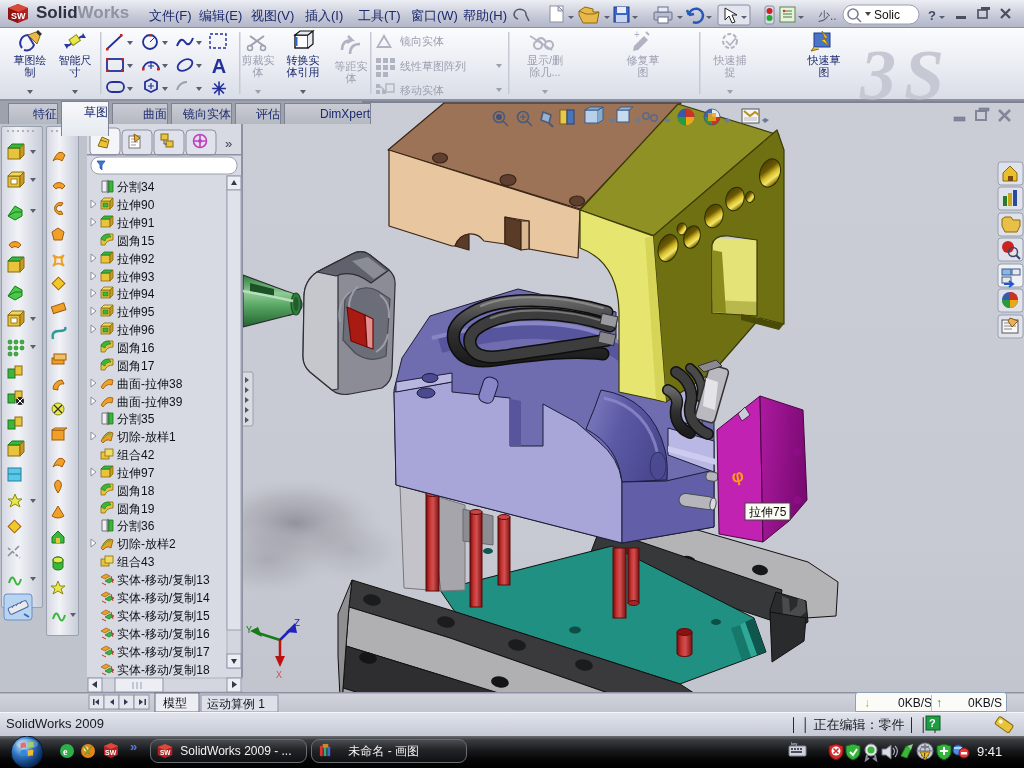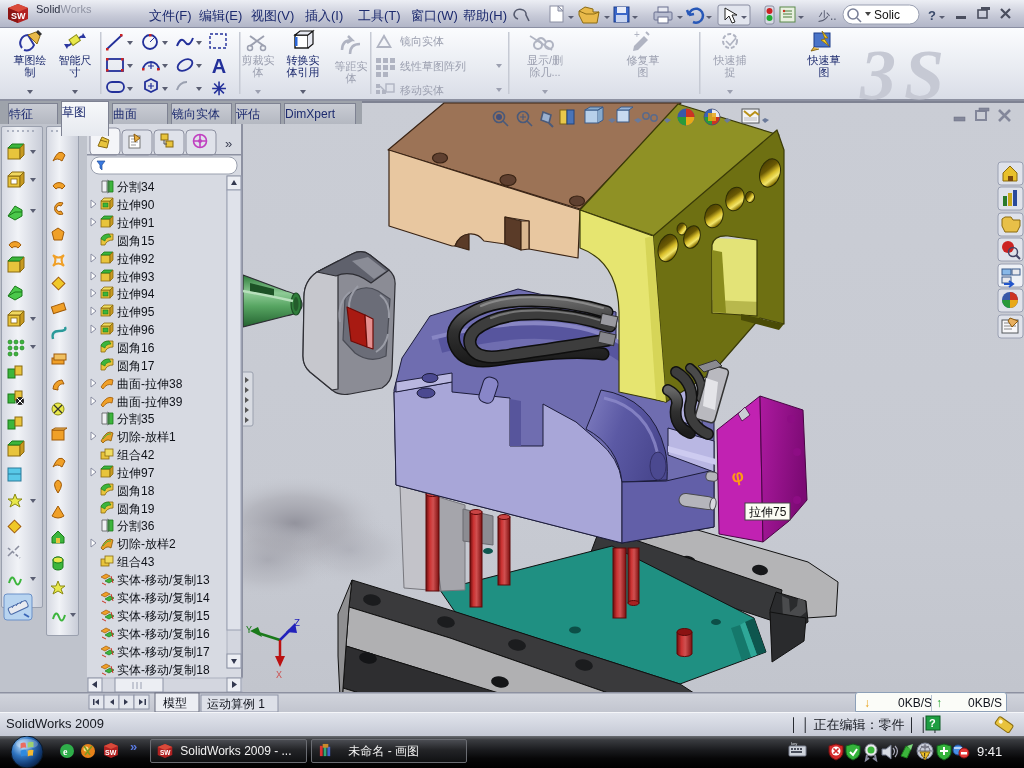--- a/index.html
+++ b/index.html
@@ -1,43 +1,43 @@
 <!DOCTYPE html>
 <html><head><meta charset="utf-8">
 <style>
 *{margin:0;padding:0;box-sizing:border-box}
 html,body{width:1024px;height:768px;overflow:hidden;font-family:"Liberation Sans",sans-serif;}
 #page{position:relative;width:1024px;height:768px;background:#c8cbd3;overflow:hidden}
 .abs{position:absolute}
 
 #titlebar{left:0;top:0;width:1024px;height:28px;background:linear-gradient(#eceef4,#c6c9d7 60%,#b2b6c8);border-bottom:1px solid #8b8fa3}
 #logo{left:7px;top:3px;width:22px;height:21px}
-#swtext{left:36px;top:3px;font-size:11px;font-weight:normal;color:#2b3042;letter-spacing:0px}
+#swtext{left:36px;top:3px;font-size:17px;font-weight:bold;color:#2b3042;letter-spacing:0px}
 #swtext .w{color:#8f93a3}
 .menuitem{top:7px;font-size:13px;color:#1c2a6e}
 #tb-std{left:510px;top:3px;height:24px}
 
 #ribbon{left:0;top:28px;width:1024px;height:73px;background:linear-gradient(#fbfcfe,#e9ecf2 55%,#d9dde7);border-bottom:2px solid #8d91a1}
 
 #tabstrip{left:0;top:101px;width:362px;height:23px;background:#9ea3ab}
-.ctab{top:103px;height:21px;background:linear-gradient(#c9ccd4,#b4b8c1);border:1px solid #7e8292;border-bottom:none;font-size:12px;color:#1c2a6e;text-align:left;line-height:20px}
+.ctab{top:103px;height:21px;background:linear-gradient(#c9ccd4,#b4b8c1);border:1px solid #7e8292;border-bottom:none;font-size:12px;color:#1c2a6e;text-align:right;line-height:20px}
 .ctab.active{background:linear-gradient(#f7f8fa,#e6e9ef);height:35px;top:101px;z-index:5}
 
 #leftbg{left:0;top:124px;width:87px;height:568px;background:#bfc3cc}
 .vtoolbar{background:linear-gradient(90deg,#d6d9e2,#f1f3f7 40%,#c9cdd8);border:1px solid #9aa0ae;border-radius:2px}
 
 #treepanel{left:87px;top:124px;width:156px;height:568px;background:#d7dae2;border-right:2px solid #8d91a1}
 
 #viewport{left:0px;top:101px;width:1024px;height:591px;background:linear-gradient(180deg,#cacdd5 0%,#c7cad2 70%,#c2c5cd 100%);border-top:2px solid #7e8292}
 
 #bottomtabs{left:0;top:692px;width:1024px;height:20px;background:linear-gradient(#d2d5dd,#c2c5cf)}
 #statusbar{left:0;top:712px;width:1024px;height:24px;background:linear-gradient(#e1e4ec,#c5c9d5);border-top:1px solid #f5f6f9;font-size:12px;color:#1a1d28}
 
 #taskbar{left:0;top:736px;width:1024px;height:32px;background:linear-gradient(#6a6d72 0%,#3a3c40 12%,#191a1d 45%,#070708 70%,#000 100%)}
-.taskbtn{top:739px;height:24px;background:linear-gradient(#4a4c52,#232427 45%,#101113);border:1px solid #6a6c72;border-radius:2px;color:#f2f2f2;font-size:12px;line-height:22px}
+.taskbtn{top:739px;height:24px;background:linear-gradient(#4a4c52,#232427 45%,#101113);border:1px solid #6a6c72;border-radius:8px;color:#f2f2f2;font-size:12px;line-height:22px}
 </style></head>
 <body>
 <div id="page">
 
 <div class="abs" id="viewport"></div>
 
 <svg class="abs" id="modelsvg" style="left:0;top:0" width="1024" height="768" viewBox="0 0 1024 768">
 <defs>
 <radialGradient id="shad" cx="50%" cy="50%" r="50%">
           <stop offset="0%" stop-color="#90909a" stop-opacity="0.95"></stop>
@@ -607,21 +607,21 @@
 
 <text x="860" y="71" font-size="72" font-style="italic" font-weight="bold" fill="#c6c9d4" font-family="Liberation Serif" letter-spacing="8">3S</text>
 </svg>
 
 <div class="abs" id="tabstrip"></div>
 <div class="abs ctab" style="left:8px;width:50px">特征</div>
 <div class="abs ctab active" style="left:61px;width:48px">草图</div>
 <div class="abs ctab" style="left:112px;width:56px">曲面</div>
 <div class="abs ctab" style="left:171px;width:61px">镜向实体</div>
 <div class="abs ctab" style="left:235px;width:46px">评估</div>
-<div class="abs ctab" style="left:284px;width:72px">DimXpert</div>
+<div class="abs ctab" style="left:284px;width:87px">DimXpert</div>
 
 <div class="abs" id="leftbg"></div>
 <div class="abs vtoolbar" style="left:1px;top:126px;width:42px;height:482px"></div>
 <div class="abs vtoolbar" style="left:46px;top:126px;width:33px;height:510px"></div>
 <svg class="abs" id="lefticons" style="left:0;top:124px" width="87" height="568" viewBox="0 0 87 568">
 <defs>
  <g id="cubeg">
           <rect x="2" y="5" width="12" height="11" fill="#e8c43c" stroke="#8a6a10"></rect>
           <path d="M2,5 l4,-4 h12 l-4,4 Z" fill="#3cb53c" stroke="#1a7a1a"></path>
           <path d="M14,16 l4,-4 v-11 l-4,4 Z" fill="#c89a20" stroke="#8a6a10"></path>

